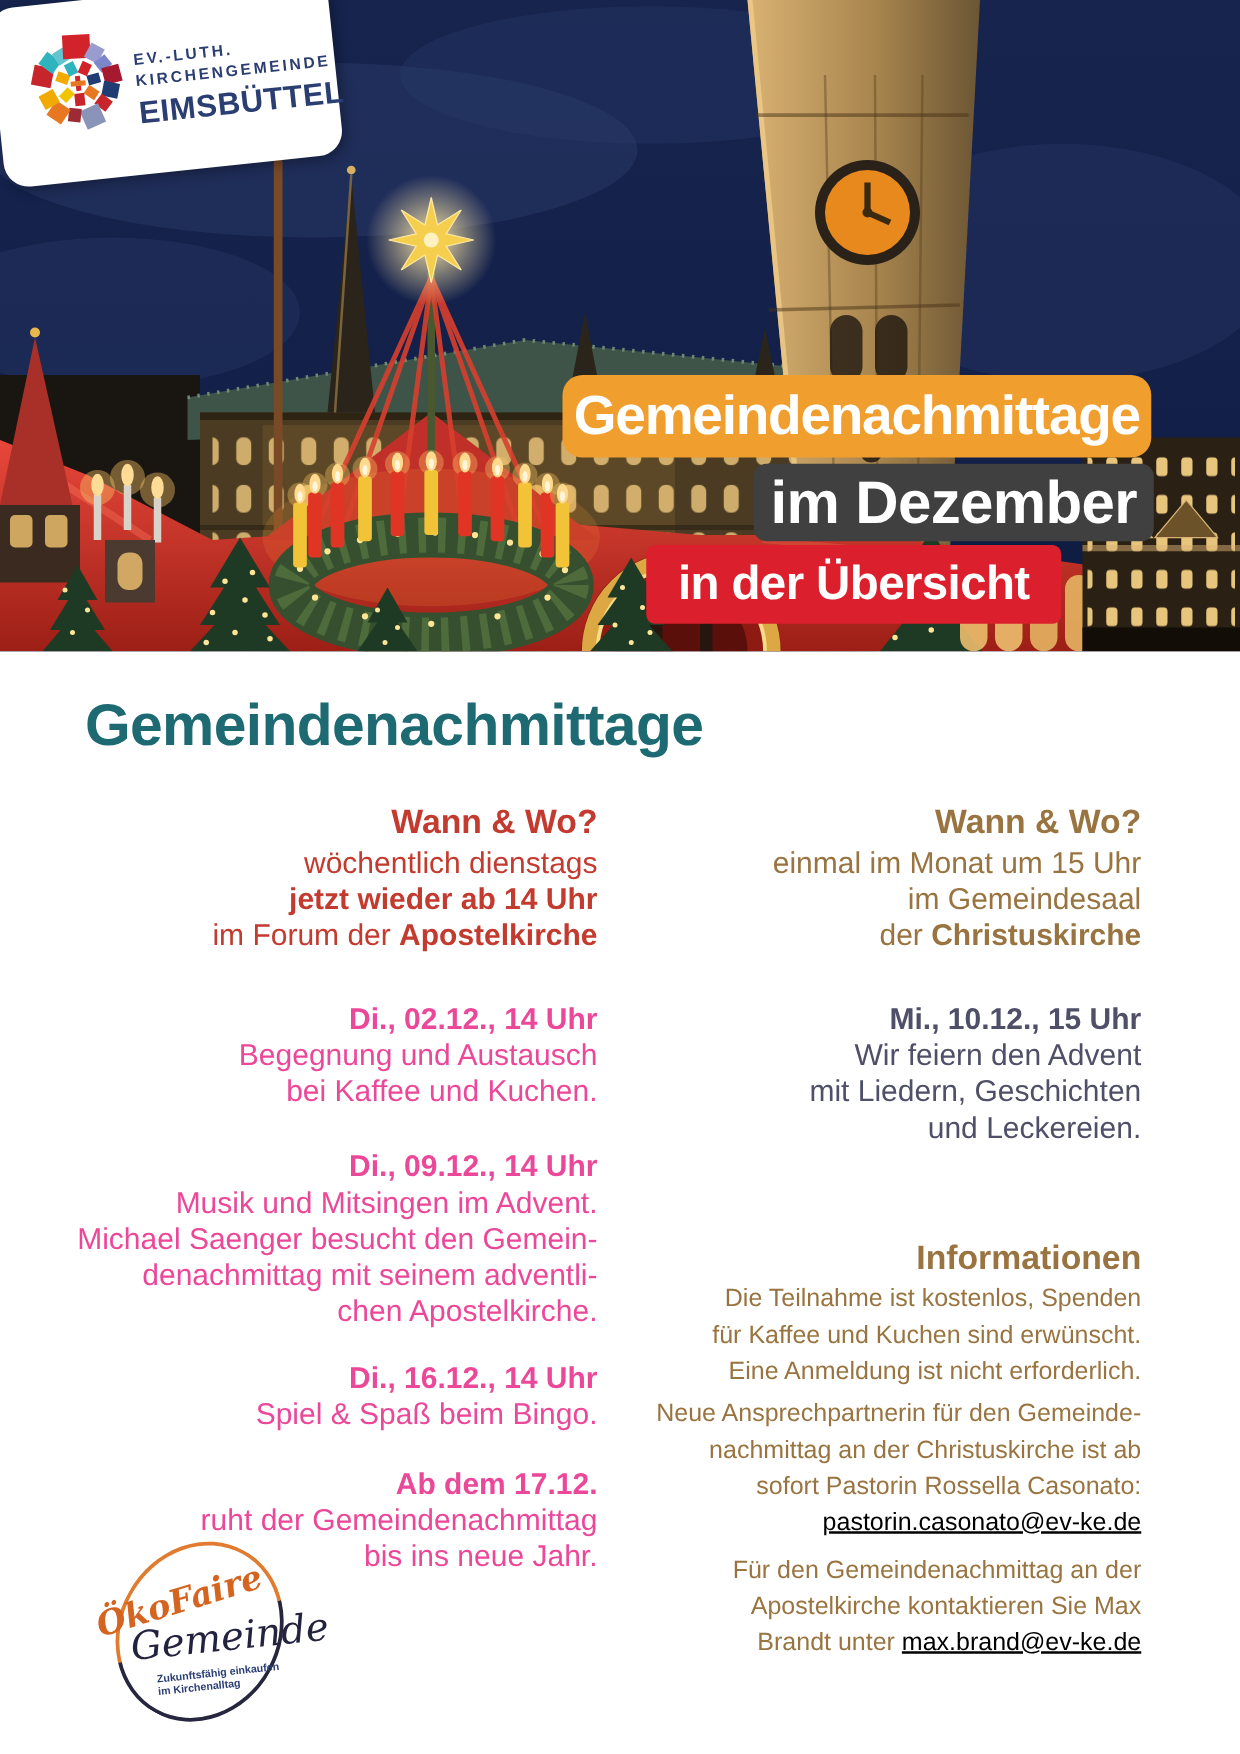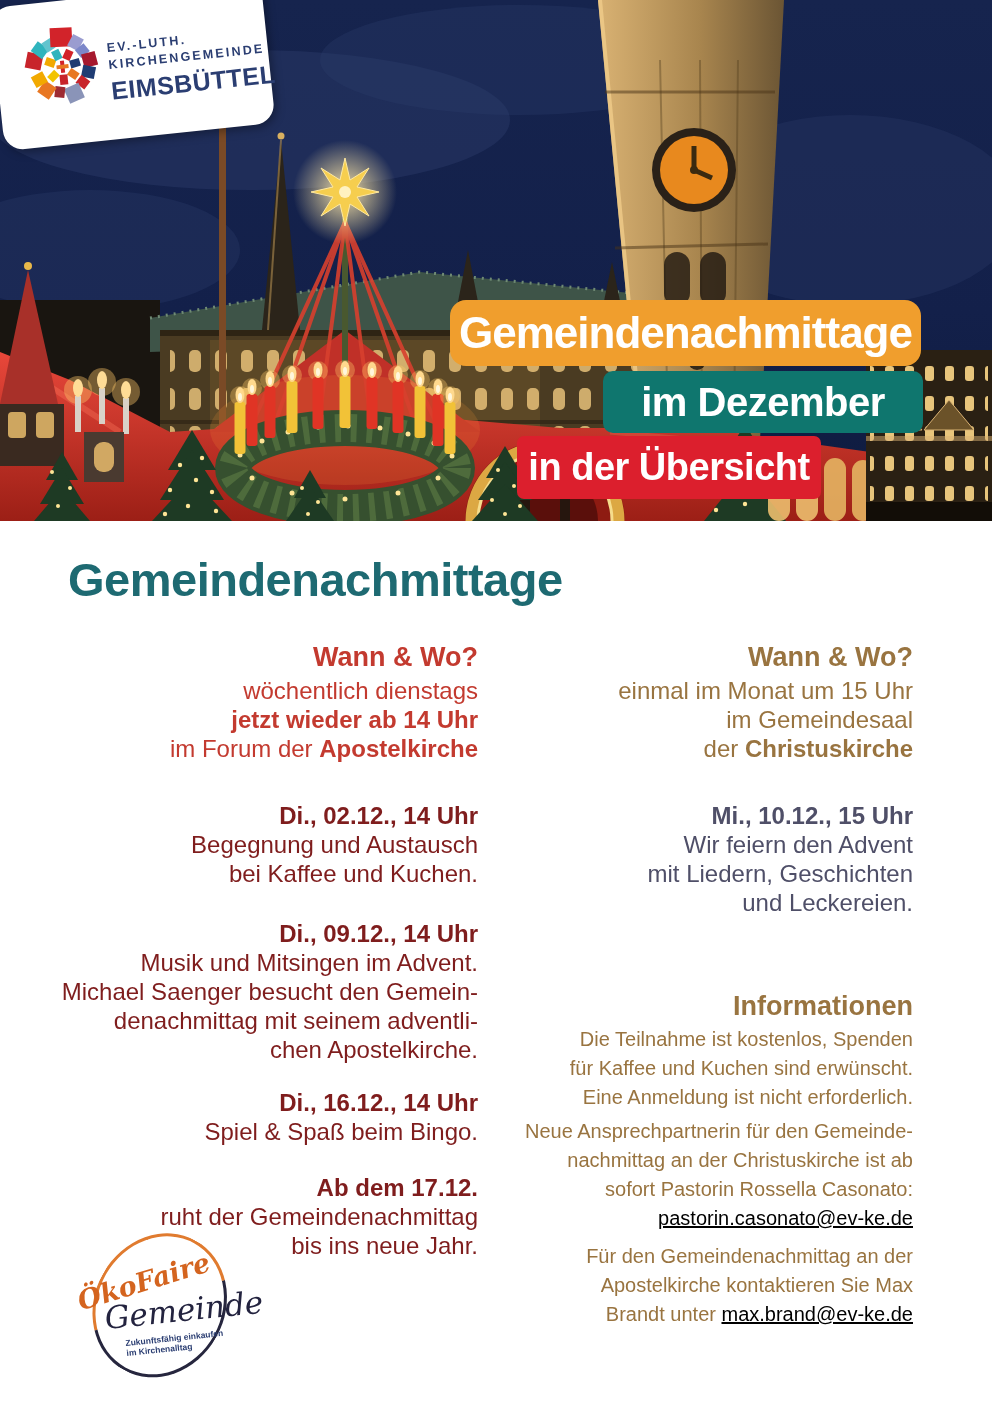--- a/index.html
+++ b/index.html
@@ -5,44 +5,44 @@
   html,body{margin:0;padding:0;background:#ffffff;}
   .page{position:relative;width:992px;height:1403px;background:#ffffff;overflow:hidden;
         font-family:"Liberation Sans",sans-serif;}
   
   .hero{position:absolute;left:0;top:0;width:992px;height:521px;overflow:hidden;background:#101c3e;}
   .hero svg{position:absolute;left:0;top:0;}
   .banner{position:absolute;color:#fff;font-weight:bold;display:flex;align-items:center;
           justify-content:center;white-space:nowrap;}
   .banner1{left:450px;top:300px;width:471px;height:66px;background:#F09E2D;border-radius:16px;
            font-size:44px;letter-spacing:-1px;}
-  .banner2{left:603px;top:371px;width:320px;height:62px;background:#0f766e;border-radius:10px;
-           font-size:40px;letter-spacing:-0.5px;text-align:right;}
-  .banner3{left:517px;top:436px;width:304px;height:63px;background:#DC1F2D;border-radius:7px;
+  .banner2{left:603px;top:371px;width:320px;height:62px;background:#404040;border-radius:10px;
+           font-size:48px;letter-spacing:-0.5px;text-align:right;}
+  .banner3{left:517px;top:436px;width:332px;height:63px;background:#DC1F2D;border-radius:7px;
            font-size:38px;letter-spacing:-0.5px;}
   
   .logo-card{position:absolute;left:-10px;top:8px;width:272px;height:144px;background:#fff;
              border-radius:20px;transform:rotate(-6deg);transform-origin:0 0;
              box-shadow:2px 3px 10px rgba(0,0,0,0.35);}
   .logo-card .rosette{position:absolute;left:24px;top:24px;}
   .logo-text{position:absolute;left:112px;top:44px;color:#2B3E72;}
   .logo-text .l1,.logo-text .l2{font-size:12.5px;font-weight:bold;letter-spacing:2.2px;line-height:17px;}
   .logo-text .l3{font-size:25px;font-weight:bold;letter-spacing:0.5px;line-height:30px;margin-top:2px;}
   
   .h1{position:absolute;left:68px;top:552px;font-size:47px;font-weight:bold;color:#1E6A72;
       letter-spacing:-0.5px;}
   
   .col{position:absolute;display:flex;flex-direction:column;align-items:flex-end;
        font-size:24px;line-height:29px;}
   .col-left{left:24px;top:642px;width:454px;}
   .col-right{left:500px;top:642px;width:413px;}
   .ln{white-space:nowrap;}
   .b{font-weight:bold;}
   .red{color:#C33A2F;}
-  .teal{color:#7f1d1d;}
+  .teal{color:#ec4899;}
   .brown{color:#997440;}
   .slate{color:#4F4F68;}
   .hd{font-size:27px;line-height:31px;font-weight:bold;margin-bottom:3px;}
   .blk{display:flex;flex-direction:column;align-items:flex-end;}
   .mt1{margin-top:38px;} .mt2{margin-top:31px;} .mt3{margin-top:24px;} .mt4{margin-top:27px;}
   .mtev{margin-top:38px;}
   .mtinfo{margin-top:74px;}
   .small{font-size:20px;line-height:29px;}
   .mtc1{margin-top:5px;} .mtc2{margin-top:9px;}
   a.mail{color:#000000;text-decoration:underline;}

